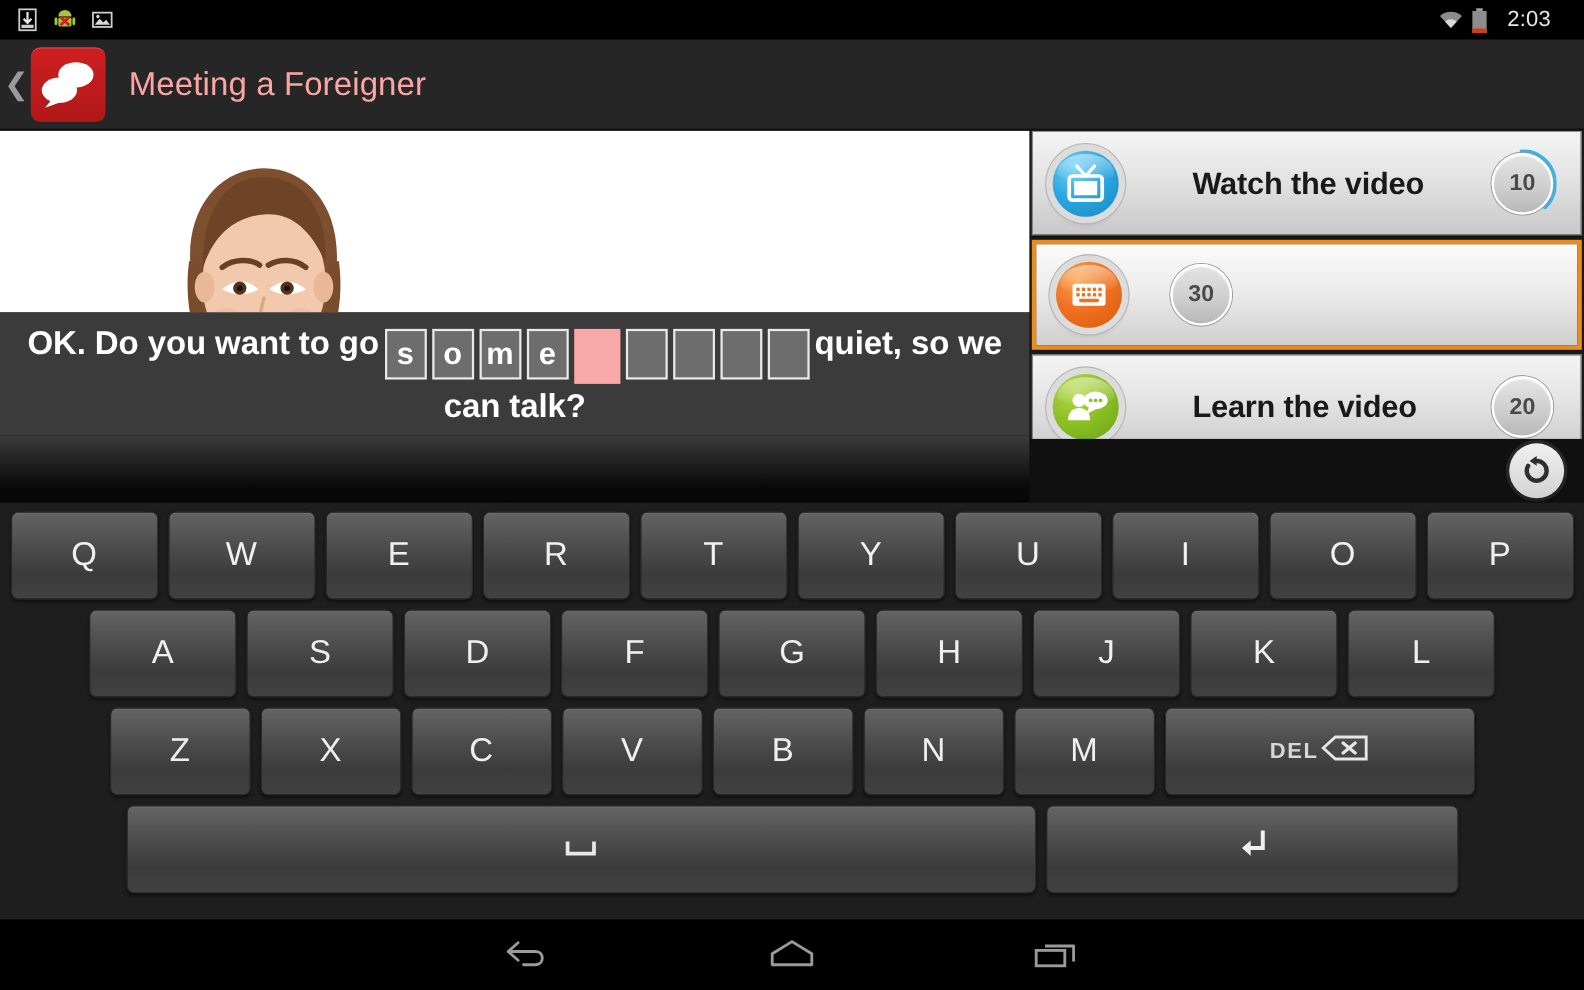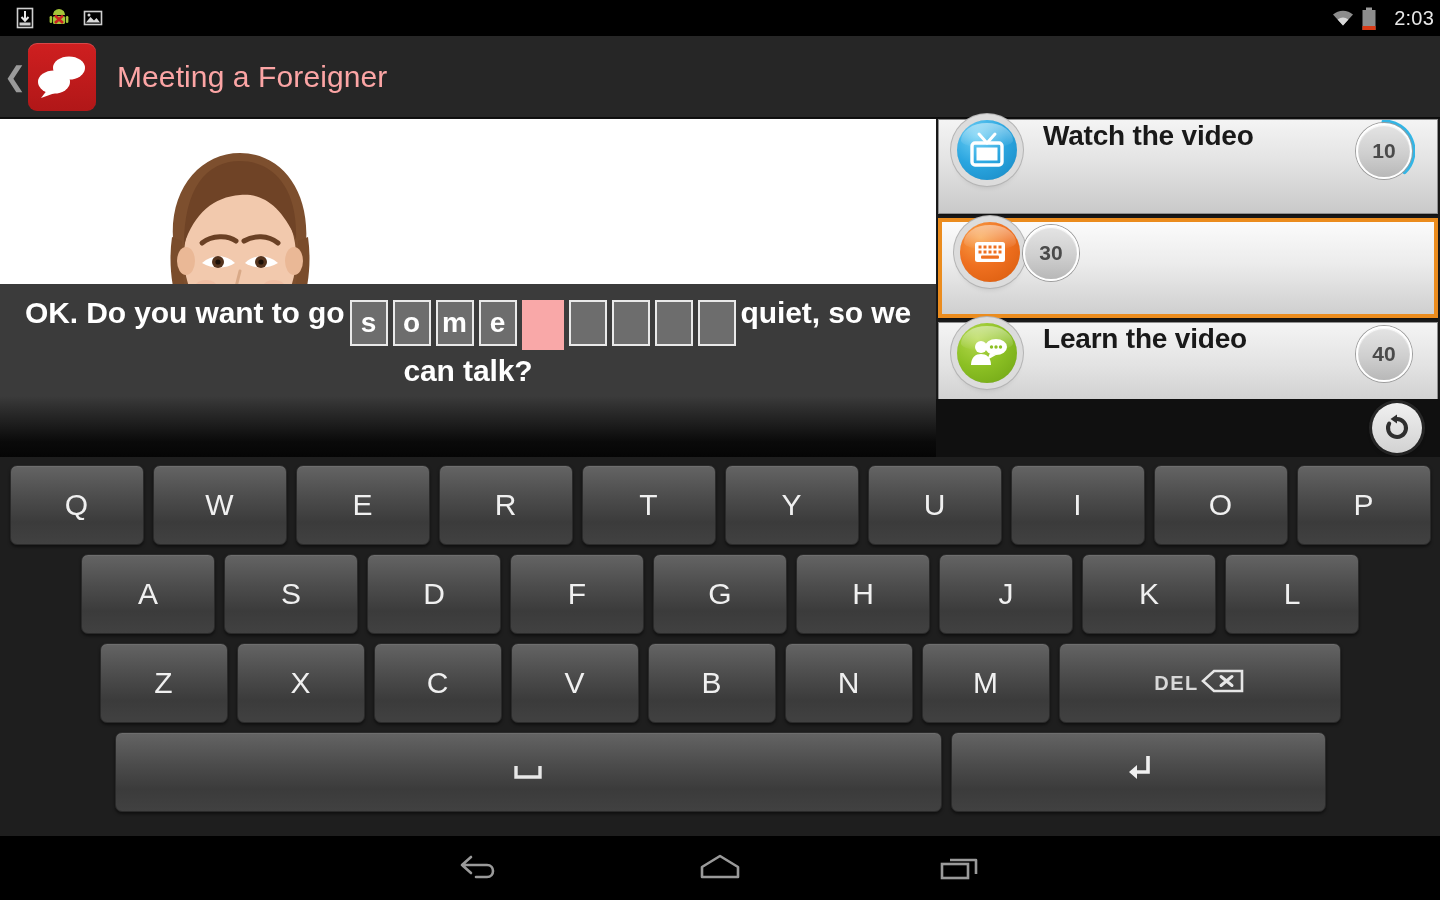--- a/index.html
+++ b/index.html
@@ -7,21 +7,21 @@
   body { font-family:"Liberation Sans", sans-serif; -webkit-font-smoothing:antialiased; }
 
   #screen { position:relative; width:1440px; height:900px; background:#111; }
 
   
   #statusbar {
     position:absolute; left:0; top:0; width:1440px; height:36px;
     background:#000; display:flex; align-items:center;
   }
   #status-left { display:flex; align-items:center; gap:12px; padding-left:14px; }
-  #status-right { margin-left:auto; display:flex; align-items:center; gap:9px; padding-right:6px;justify-content:center; }
+  #status-right { margin-left:auto; display:flex; align-items:center; gap:9px; padding-right:30px;justify-content:center; }
   .sb-icon { width:22px; height:22px; display:block; }
   #clock { color:#e8e8e8; font-size:20px; letter-spacing:.2px; font-weight:400; padding-left:2px; }
 
   
   #actionbar {
     position:absolute; left:0; top:36px; width:1440px; height:82px;
     background:#262626;
     border-bottom:1px solid #0c0c0c;
     display:flex; align-items:center;
   }
@@ -72,22 +72,23 @@
 
   
   #right-panel {
     position:absolute; left:936px; top:119px; width:504px; height:280px;
     background:#1b1b1b;
   }
   .task {
     position:relative; height:95px; margin:0 2px 4px 2px;
     background:linear-gradient(180deg,#f4f4f4 0%,#e3e3e3 45%,#c9c9c9 100%);
     border:1px solid #8f8f8f;
-    display:flex; 
+    display:flex; align-items:center;
     box-shadow:0 1px 2px rgba(0,0,0,.5);
+    gap:41px;
   }
   .task.selected {
     border:4px solid #eb8c1e;
     height:100px;
     background:linear-gradient(180deg,#fbfbfb 0%,#ececec 45%,#cfcfcf 100%);
   }
   .task-icon {
     width:60px; height:60px; border-radius:50%; margin-left:18px;
     flex:0 0 auto; position:relative;
     box-shadow:0 0 0 6px #dcdcdc, 0 0 0 7px #b4b4b4, 0 5px 7px rgba(0,0,0,.28);
@@ -338,21 +339,21 @@
           <path d="M33 30 L30 37 L39 32 Z" fill="#fff"></path>
           <g fill="#8cc024">
             <circle cx="34.5" cy="24" r="1.7"></circle>
               <circle cx="39" cy="24" r="1.7"></circle>
               <circle cx="43.5" cy="24" r="1.7"></circle>
           </g>
         </svg>
       </div>
       <div class="task-label">Learn the video</div>
       <div class="badge-wrap">
-        <div class="badge">40</div>
+        <div class="badge">20</div>
       </div>
     </div>
   </div>
 
   <div id="replay-strip">
     <div id="replay-btn">
       <svg width="32" height="32" viewBox="0 0 32 32">
         <path d="M16 7 A9 9 0 1 1 8.2 11.5" fill="none" stroke="#2e2e2e" stroke-width="4" stroke-linecap="round"></path>
         <path d="M16 2.5 L16 11.5 L9.5 7 Z" fill="#2e2e2e"></path>
       </svg>

